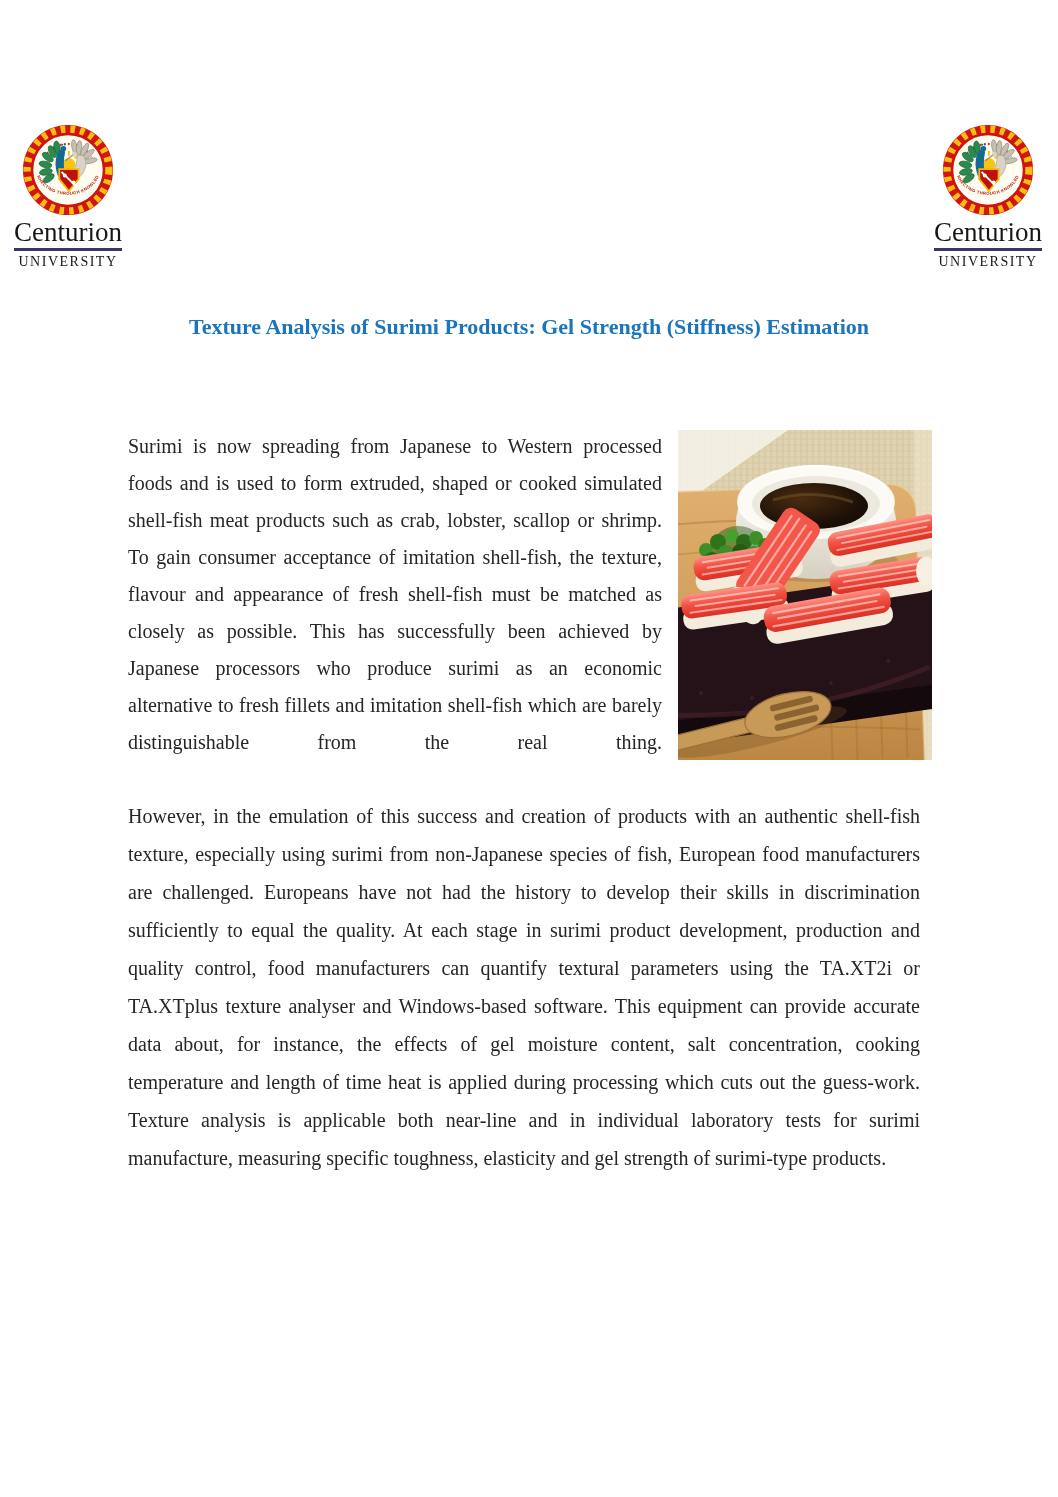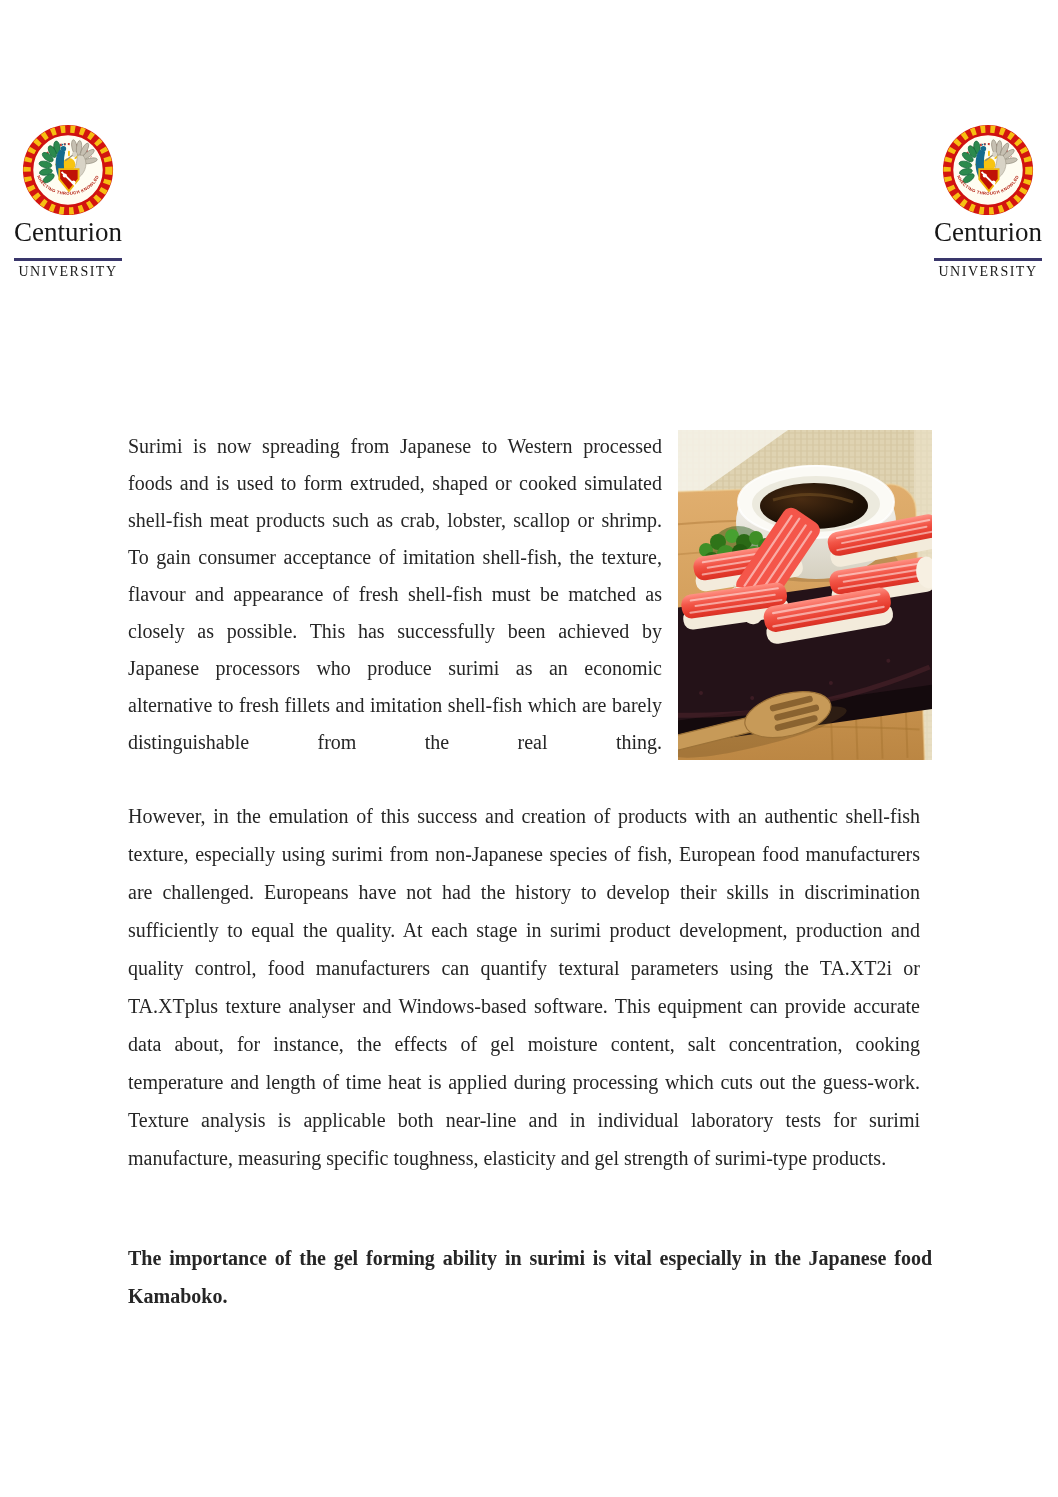--- a/index.html
+++ b/index.html
@@ -9,21 +9,21 @@
     color:#262626;position:relative;overflow:hidden;
   }
   .page{position:absolute;inset:0;background:#ffffff;}
 
   
   .logo{position:absolute;top:124px;width:132px;display:flex;flex-direction:column;align-items:center;}
   .logo-left{left:2px;}
   .logo-right{left:922px;}
   .emblem{width:92px;height:92px;display:block;}
   .wordmark{margin-top:3px;text-align:center;line-height:1;}
-  .wordmark-name{display:inline-block;font-size:27px;color:#171717;border-bottom:3px solid #39366b;padding-bottom:12px;}
+  .wordmark-name{display:inline-block;font-size:27px;color:#171717;border-bottom:3px solid #39366b;padding-bottom:2px;}
   .wordmark-sub{display:block;margin-top:4px;font-size:14px;letter-spacing:1.5px;color:#171717;}
 
   
   .doc-title{position:absolute;top:314px;left:0;width:1058px;margin:0;text-align:center;
     font-size:22px;font-weight:bold;color:#1a75bc;}
 
   
   .content{position:absolute;left:128px;top:428px;width:804px;font-size:20px;text-align:justify;}
   .figure{float:right;width:254px;height:330px;margin:2px 0 4px 16px;display:block;}
   .p1{margin:0;line-height:37px;text-align-last:justify;}
@@ -105,20 +105,21 @@
   <div class="logo logo-right">
     <svg class="emblem" viewBox="0 0 100 100">
       <use href="#emblem-shape"></use>
     </svg>
     <div class="wordmark">
       <span class="wordmark-name">Centurion</span>
       <span class="wordmark-sub">UNIVERSITY</span>
     </div>
   </div>
 
+  <h1 class="doc-title">Texture Analysis of Surimi Products: Gel Strength (Stiffness) Estimation</h1>
 
   <div class="content">
 
     <svg class="figure" viewBox="0 0 254 330" role="img" aria-label="Surimi crab sticks on a dark tray with a bowl of soy sauce, parsley garnish and a wooden fork on a wooden board">
       <defs>
         <linearGradient id="wood" x1="0" y1="0" x2="0" y2="1">
           <stop offset="0" stop-color="#e0ae6e"></stop>
             <stop offset="0.55" stop-color="#cf9a55"></stop>
             <stop offset="1" stop-color="#b7823f"></stop>
         </linearGradient>
@@ -243,16 +244,15 @@
         <rect x="-100" y="-7" width="150" height="15" rx="7" fill="#c79a58" stroke="#9c7238" stroke-width="1.2"></rect>
         <ellipse cx="72" cy="0" rx="44" ry="21" fill="#c79a58" stroke="#9c7238" stroke-width="1.2"></ellipse>
         <rect x="56" y="-13" width="44" height="6.5" rx="3.2" fill="#8a6330"></rect>
         <rect x="58" y="-3" width="46" height="6.5" rx="3.2" fill="#8a6330"></rect>
         <rect x="56" y="7" width="44" height="6.5" rx="3.2" fill="#8a6330"></rect>
       </g>
     </svg>
 
     <p class="p1">Surimi is now spreading from Japanese to Western processed foods and is used to form extruded, shaped or cooked simulated shell-fish meat products such as crab, lobster, scallop or shrimp. To gain consumer acceptance of imitation shell-fish, the texture, flavour and appearance of fresh shell-fish must be matched as closely as possible. This has successfully been achieved by Japanese processors who produce surimi as an economic alternative to fresh fillets and imitation shell-fish which are barely distinguishable from the real thing.</p>
     <p class="p2">However, in the emulation of this success and creation of products with an authentic shell-fish texture, especially using surimi from non-Japanese species of fish, European food manufacturers are challenged. Europeans have not had the history to develop their skills in discrimination sufficiently to equal the quality. At each stage in surimi product development, production and quality control, food manufacturers can quantify textural parameters using the TA.XT2i or TA.XTplus texture analyser and Windows-based software. This equipment can provide accurate data about, for instance, the effects of gel moisture content, salt concentration, cooking temperature and length of time heat is applied during processing which cuts out the guess-work. Texture analysis is applicable both near-line and in individual laboratory tests for surimi manufacture, measuring specific toughness, elasticity and gel strength of surimi-type products.</p>
-    <p class="p3">The importance of the gel forming ability in surimi is vital especially in the Japanese food Kamaboko.</p>
   </div>
 
 </div>
 
 </body></html>

